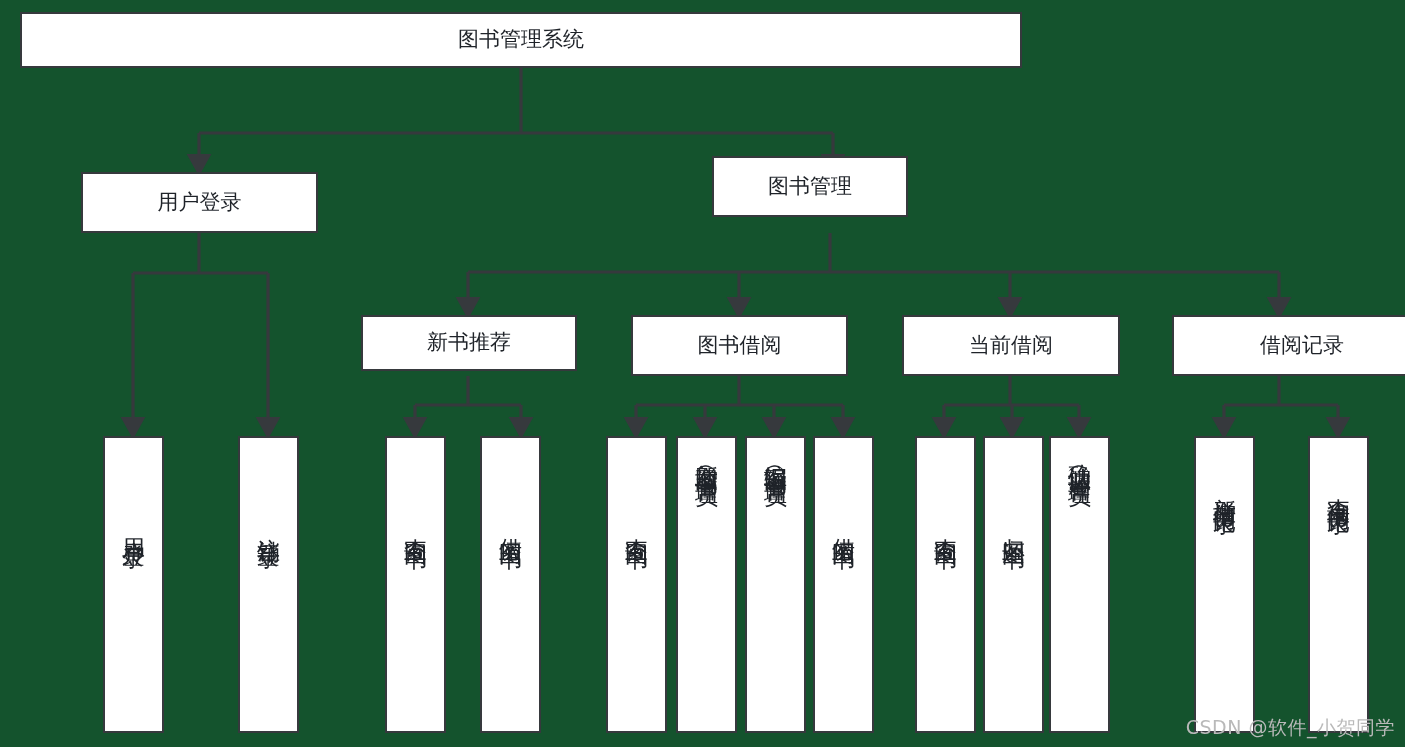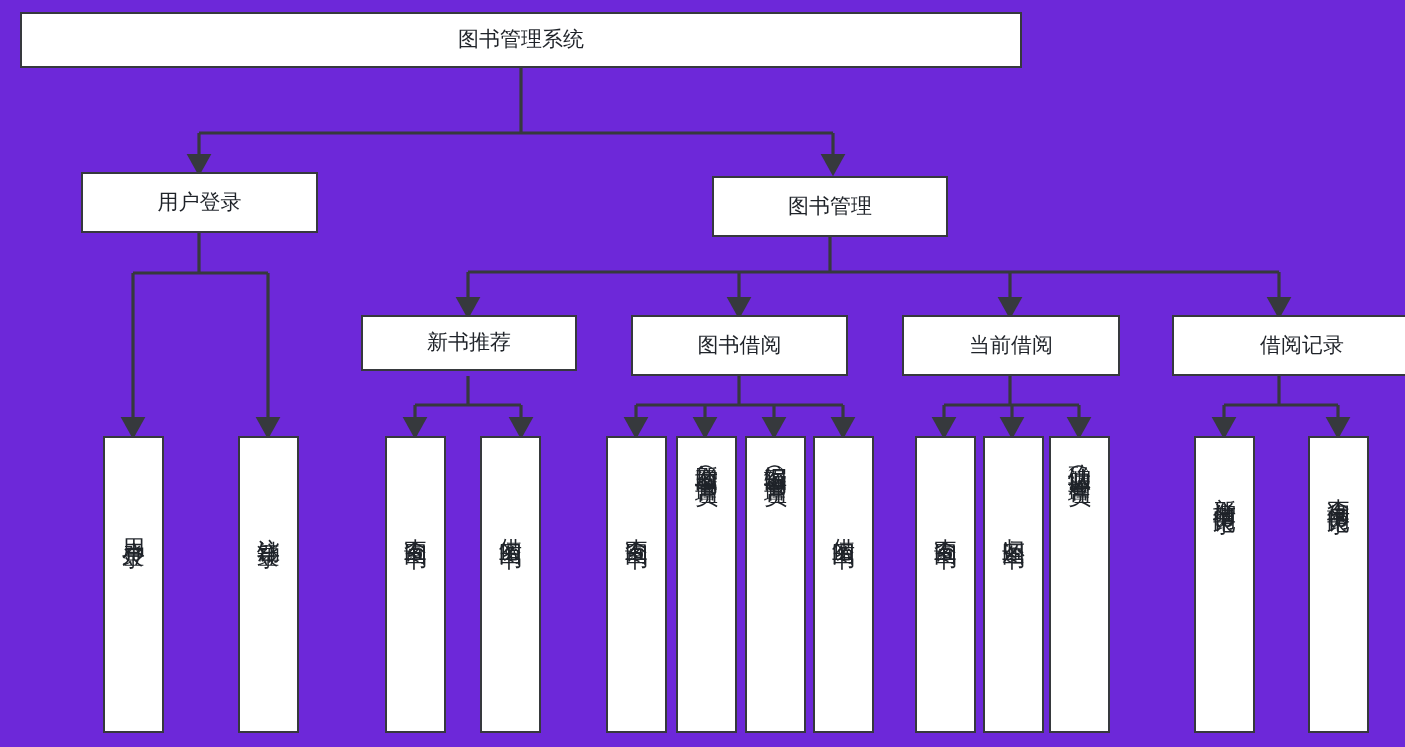--- a/index.html
+++ b/index.html
@@ -7,21 +7,21 @@
     padding: 0;
     background: #ffffff;
   }
   body {
     font-family: "DejaVu Sans", "Liberation Sans", sans-serif;
   }
   #canvas {
     position: relative;
     width: 1405px;
     height: 747px;
-    background: #6d28d9;
+    background: #14532d;
     overflow: hidden;
   }
   #wires {
     position: absolute;
     left: 0;
     top: 0;
     width: 1405px;
     height: 747px;
   }
   .node {
@@ -122,21 +122,21 @@
     </g>
   </svg>
 
   <div class="node horiz" style="left:20px; top:12px; width:1002px; height:56px;">
     <span class="label">图书管理系统</span>
   </div>
 
   <div class="node horiz" style="left:81px; top:172px; width:237px; height:61px;">
     <span class="label">用户登录</span>
   </div>
-  <div class="node horiz" style="left:712px; top:176px; width:236px; height:61px;">
+  <div class="node horiz" style="left:712px; top:156px; width:196px; height:61px;">
     <span class="label">图书管理</span>
   </div>
 
   <div class="node horiz" style="left:361px; top:315px; width:216px; height:56px;">
     <span class="label">新书推荐</span>
   </div>
   <div class="node horiz" style="left:902px; top:315px; width:218px; height:61px;">
     <span class="label">当前借阅</span>
   </div>
   <div class="node horiz" style="left:631px; top:315px; width:217px; height:61px;">
@@ -183,13 +183,14 @@
     <span class="label">确认归还（管理员）</span>
   </div>
 
   <div class="node vert" style="left:1194px; top:436px; width:61px; height:297px; padding-top:42px;">
     <span class="label">新增借阅记录</span>
   </div>
   <div class="node vert" style="left:1308px; top:436px; width:61px; height:297px; padding-top:42px;">
     <span class="label">查询借阅记录</span>
   </div>
 
+  <div class="watermark">CSDN @软件_小贺同学</div>
 </div>
 
 </body></html>

